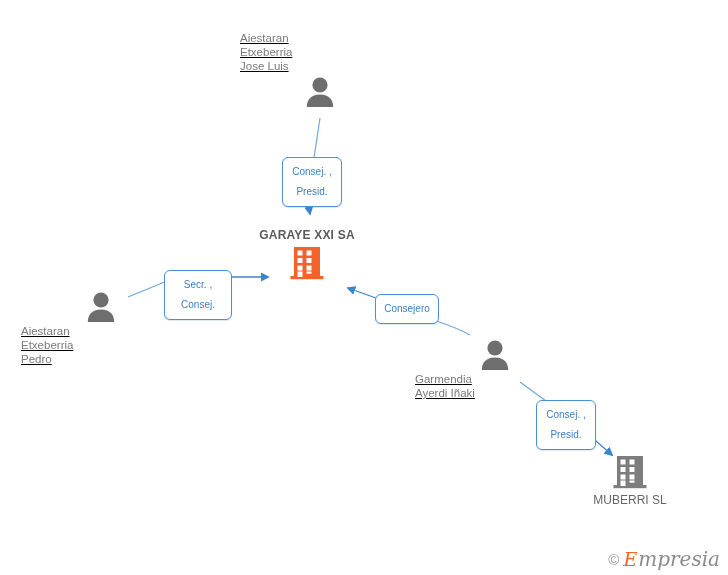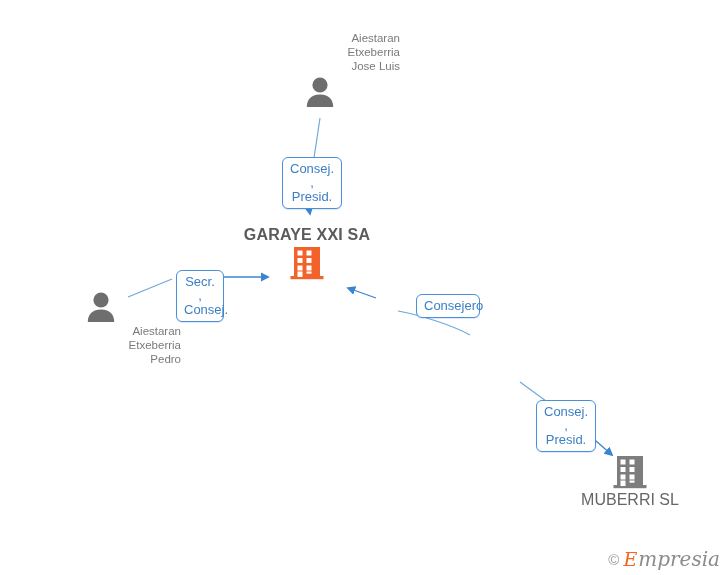--- a/index.html
+++ b/index.html
@@ -28,22 +28,23 @@
 
   
   .node {
     position: absolute;
     z-index: 3;
   }
 
   
   .person-node {
     width: 160px;
-    text-align: right;
+    text-align: left;
     transform: translateX(-80px);
+    text-decoration: underline;
   }
   .person-name {
     font-size: 11.5px;
     line-height: 14px;
     color: #7a7a7a;
     white-space: pre-line;
   }
   .person-glyph {
     width: 160px;
     height: 32px;
@@ -52,21 +53,21 @@
   .person-node.below .person-glyph { margin-bottom: 2px; }
   .person-node.above .person-glyph { margin-top: 2px; }
 
   
   .company-node {
     width: 180px;
     text-align: center;
     transform: translateX(-90px);
   }
   .company-name {
-    font-size: 16px;
+    font-size: 12px;
     line-height: 14px;
     color: #666666;
     white-space: pre-line;
   }
   .company-name.focal {
     font-weight: bold;
     color: #5a5a5a;
     letter-spacing: 0.2px;
   }
   .company-glyph {
@@ -79,22 +80,22 @@
 
   
   .role-box {
     position: absolute;
     z-index: 5;
     box-sizing: border-box;
     background: #ffffff;
     border: 1px solid #4a90d9;
     border-radius: 6px;
     color: #3b7fc4;
-    font-size: 13px;
-    line-height: 14px;
+    font-size: 10px;
+    line-height: 20px;
     text-align: center;
     padding: 4px 7px;
     white-space: pre-line;
     box-shadow: 0 1px 1px rgba(70,130,190,0.18);
   }
 
   
   #watermark {
     position: absolute;
     right: 8px;
@@ -187,20 +188,28 @@
   <div class="node person-node below" style="left:101px; top:290px;">
     <svg class="person-glyph" viewBox="0 0 160 32" xmlns="http://www.w3.org/2000/svg">
       <circle cx="80" cy="10" r="7.6" fill="#6e6e6e"></circle>
       <path d="M 80 19.5 c -9.5 0 -13.2 5.6 -13.2 12.5 l 26.4 0 c 0 -6.9 -3.7 -12.5 -13.2 -12.5 z" fill="#6e6e6e"></path>
     </svg>
     <div class="person-name">Aiestaran
 Etxeberria
 Pedro</div>
   </div>
 
+  <div class="node person-node below" style="left:495px; top:338px;">
+    <svg class="person-glyph" viewBox="0 0 160 32" xmlns="http://www.w3.org/2000/svg">
+      <circle cx="80" cy="10" r="7.6" fill="#6e6e6e"></circle>
+      <path d="M 80 19.5 c -9.5 0 -13.2 5.6 -13.2 12.5 l 26.4 0 c 0 -6.9 -3.7 -12.5 -13.2 -12.5 z" fill="#6e6e6e"></path>
+    </svg>
+    <div class="person-name">Garmendia
+Ayerdi Iñaki</div>
+  </div>
 
   <div class="node company-node icon-above" style="left:630px; top:454px;">
     <svg class="company-glyph" viewBox="0 0 180 36" xmlns="http://www.w3.org/2000/svg">
       <g fill="#7d7d7d">
         <rect x="77" y="2" width="26" height="30"></rect>
         <rect x="73.5" y="31" width="33" height="3.2"></rect>
       </g>
       <g fill="#ffffff">
         <rect x="80.5" y="5.5" width="5" height="5"></rect>
         <rect x="89.5" y="5.5" width="5" height="5"></rect>
@@ -211,24 +220,24 @@
         <rect x="80.5" y="26.5" width="5" height="5.5"></rect>
         <rect x="89.5" y="26.5" width="5" height="2.2"></rect>
       </g>
     </svg>
     <div class="company-name">MUBERRI SL</div>
   </div>
 
   <div class="role-box" style="left:282px; top:157px; width:60px;">Consej. ,
 Presid.</div>
 
-  <div class="role-box" style="left:176px; top:270px; width:48px;">Secr. ,
+  <div class="role-box" style="left:164px; top:270px; width:68px;">Secr. ,
 Consej.</div>
 
-  <div class="role-box" style="left:375px; top:294px; width:64px;margin-left:41px;">Consejero</div>
+  <div class="role-box" style="left:375px; top:294px; width:64px;">Consejero</div>
 
   <div class="role-box" style="left:536px; top:400px; width:60px;">Consej. ,
 Presid.</div>
 
   <div id="watermark">
     <span class="wm-c">©</span>
     <span class="wm-e">E</span>
     <span class="wm-rest">mpresia</span>
   </div>
 

